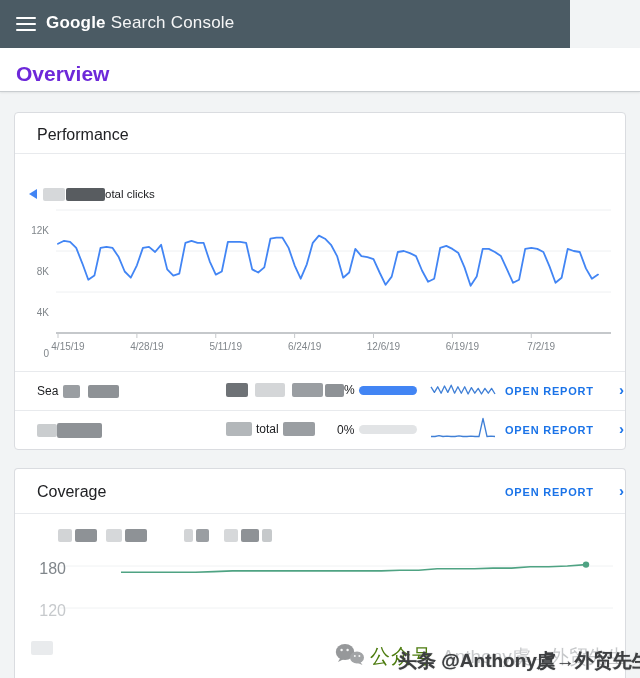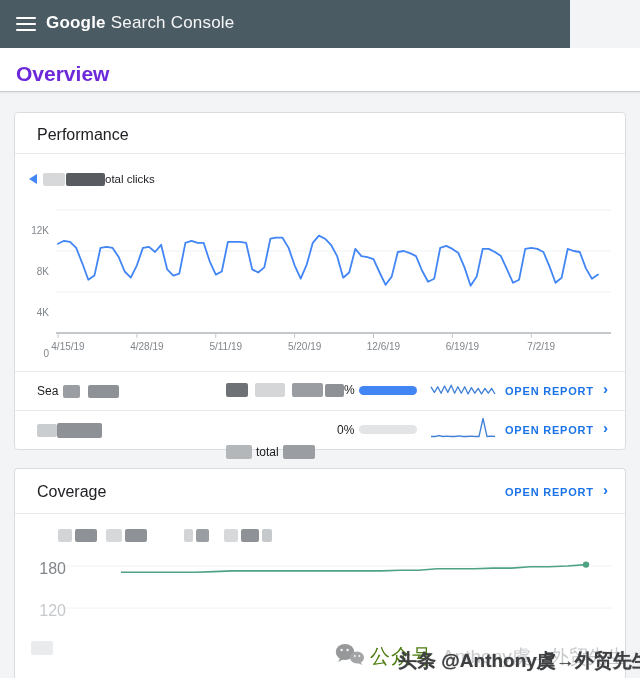--- a/index.html
+++ b/index.html
@@ -38,21 +38,21 @@
   .legend-text{font-size:11.5px;color:#202124;}
 
   .axis-lab span{position:absolute;font-size:10px;color:#80868b;}
   .ylab span{left:0;width:28px;text-align:right;display:block;margin-top:21px;}
   .xlab span{width:56px;text-align:center;display:block;top:0;}
 
   
   .row-label{font-size:12px;color:#202124;font-weight:400;}
   .pct{font-size:12px;color:#202124;}
   .bar{height:9px;border-radius:5px;}
-  .open-report{display:flex;align-items:flex-start;gap:9px;color:#1a73e8;font-size:11px;font-weight:700;
+  .open-report{display:flex;align-items:center;gap:25px;color:#1a73e8;font-size:11px;font-weight:700;
                letter-spacing:.8px;cursor:pointer;white-space:nowrap;}
   .open-report .chev{font-size:15px;font-weight:700;line-height:10px;transform:translateY(-1px);}
 
   
   .cov-ylab span{left:17px;width:28px;text-align:right;display:block;position:absolute;font-size:16px;}
   .cov-ylab span:nth-child(1){color:#80868b;}
   .cov-ylab span:nth-child(2){color:#c6c9cc;}
 
   
   .wm-gray{color:#4d7c0f;font-size:20px;letter-spacing:1px;white-space:nowrap;}
@@ -79,21 +79,21 @@
   </div>
 
   <div class="abs ovbar"></div>
   <div class="abs ovtitle">Overview</div>
 
   <div class="abs card" style="left:14px;top:112px;width:612px;height:338px;">
 
     <div class="abs card-title" style="left:22px;top:13px;">Performance</div>
     <div class="divider" style="top:40px;"></div>
 
-    <div class="abs" style="left:14px;top:59px;height:14px;display:flex;align-items:center;">
+    <div class="abs" style="left:14px;top:74px;height:14px;display:flex;align-items:center;">
       <span class="tri"></span>
       <span class="r" style="position:static;display:inline-block;width:22px;height:13px;background:#d6d8da;margin-left:6px;"></span>
       <span class="r" style="position:static;display:inline-block;width:39px;height:13px;background:#585c60;margin-left:1px;"></span>
       <span class="legend-text">otal clicks</span>
     </div>
 
     <svg class="abs" style="left:0;top:0;" width="612" height="338" viewBox="0 0 612 338">
       <line x1="41" y1="97" x2="596" y2="97" stroke="#eef0f2" stroke-width="1"></line>
       <line x1="41" y1="138" x2="596" y2="138" stroke="#eef0f2" stroke-width="1"></line>
       <line x1="41" y1="179" x2="596" y2="179" stroke="#eef0f2" stroke-width="1"></line>
@@ -112,21 +112,21 @@
     <div id="perf-ylab" class="abs axis-lab ylab" style="left:6px;top:0;width:30px;height:240px;">
         <span style="top: 91px;">12K</span>
         <span style="top: 132px;">8K</span>
         <span style="top: 173px;">4K</span>
         <span style="top: 214px;">0</span>
       </div>
     <div id="perf-xlab" class="abs axis-lab xlab" style="left:0;top:228px;width:612px;height:14px;">
         <span style="left: 25px;">4/15/19</span>
         <span style="left: 103.876px;">4/28/19</span>
         <span style="left: 182.753px;">5/11/19</span>
-        <span style="left: 261.629px;">5/20/19</span>
+        <span style="left: 261.629px;">6/24/19</span>
         <span style="left: 340.506px;">12/6/19</span>
         <span style="left: 419.382px;">6/19/19</span>
         <span style="left: 498.258px;">7/2/19</span>
       </div>
 
     <div class="divider" style="top:258px;"></div>
     <div class="abs" style="left:0;top:258px;width:612px;height:39px;">
       <div class="abs" style="left:22px;top:13px;display:flex;align-items:center;gap:5px;">
         <span class="row-label">Sea</span>
         <span class="r" style="position:static;width:17px;height:13px;background:#9a9ea2;display:inline-block;"></span>
@@ -150,21 +150,21 @@
         <span class="chev">›</span>
       </div>
     </div>
 
     <div class="divider" style="top:297px;"></div>
     <div class="abs" style="left:0;top:297px;width:612px;height:39px;">
       <div class="abs" style="left:22px;top:13px;display:flex;align-items:center;gap:0;">
         <span class="r" style="position:static;width:20px;height:13px;background:#cacdcf;display:inline-block;"></span>
         <span class="r" style="position:static;width:45px;height:15px;background:#8e9296;display:inline-block;"></span>
       </div>
-      <div class="abs" style="left:211px;top:12px;display:flex;align-items:center;gap:4px;margin-top:23px;">
+      <div class="abs" style="left:211px;top:12px;display:flex;align-items:center;gap:4px;">
         <span class="r" style="position:static;width:26px;height:14px;background:#b3b7ba;display:inline-block;"></span>
         <span class="row-label">total</span>
         <span class="r" style="position:static;width:32px;height:14px;background:#9a9ea2;display:inline-block;"></span>
       </div>
       <div class="abs pct" style="left:322px;top:13px;">0%</div>
       <div class="abs bar" style="left:344px;top:15px;width:58px;background:#e2e4e6;"></div>
       <svg class="abs" style="left:414px;top:4px;" width="68" height="26" viewBox="0 0 68 26">
         <polyline id="spark2" fill="none" stroke="#3f7fd6" stroke-width="1.3" stroke-linejoin="round" points="2.0,22.5 6.0,22.5 10.0,21.6 14.0,22.5 18.0,22.2 22.0,22.5 26.0,22.5 30.0,21.9 34.0,22.5 38.0,22.5 42.0,22.2 46.0,22.5 50.0,22.5 54.0,4.5 58.0,22.5 62.0,22.2 66.0,22.5"></polyline>
       </svg>
       <div class="abs open-report" style="left:490px;top:14px;">

